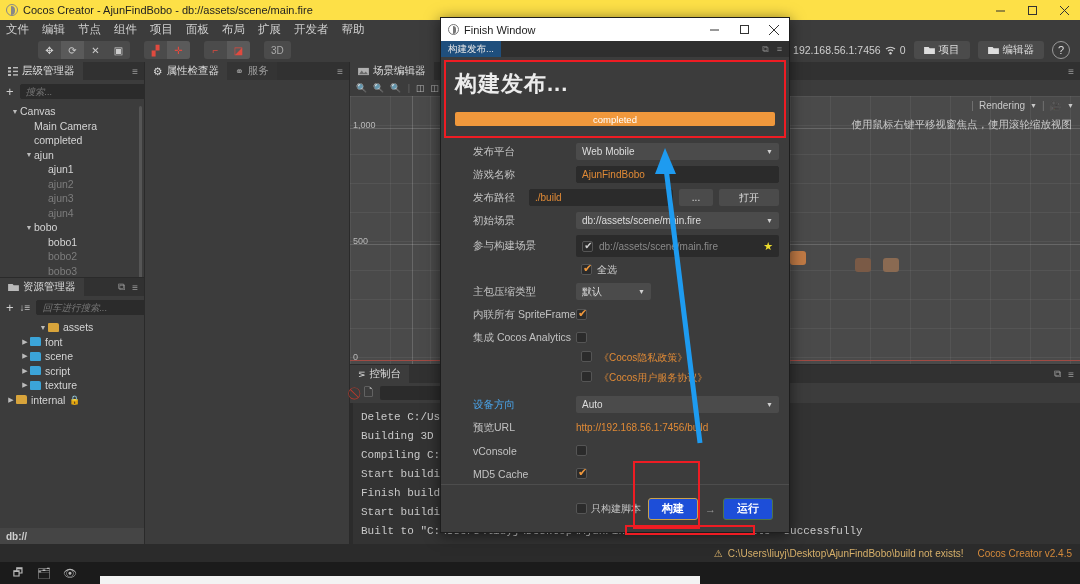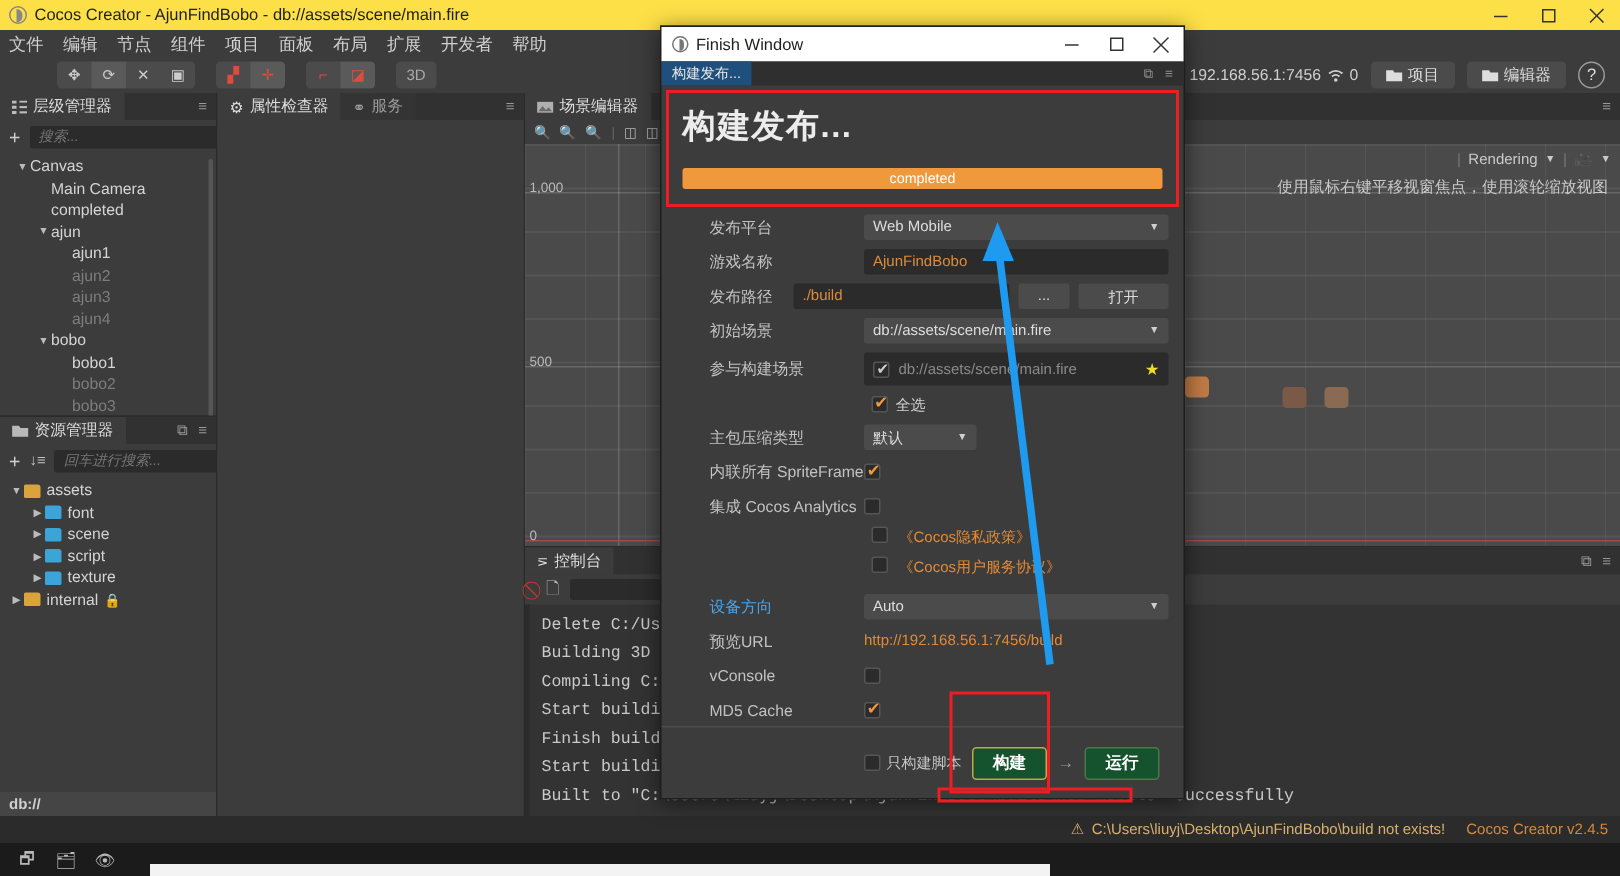--- a/index.html
+++ b/index.html
@@ -139,21 +139,21 @@
   .cbox.on:after { content:"\2714"; position:absolute; left:0; top:-3px; width:11px; text-align:center; color:#f0983c; font-size:11px;}
   .cbox.gray.on:after { color:#cfcfcf; font-size:10px; top:-2px;}
   .allrow { display:flex; align-items:center; gap:5px; height:15px; margin:1px 0 5px 0; padding-left:130px;}
   .allrow .t { font-size:10px; color:#d0d0d0;}
   .linkrow { display:flex; align-items:flex-start; gap:7px; height:17px; margin-bottom:3px; padding-left:130px;}
   .linkrow a { color:#e08a36; font-size:10px; text-decoration:none;}
   .urlval { color:#e08a36; font-size:10px; }
 
   .dlg-footer { border-top:1px solid #4d4d4d; height:48px; display:flex; align-items:center; justify-content:flex-end; gap:7px; padding:0 16px; position:relative;}
   .onlyscript { display:flex; align-items:center; gap:4px; font-size:10px; color:#c5c5c5; }
-  .gbtn { width:50px; height:22px; background:#14532d; border:1px solid #caa24a; border-radius:3px; color:#fff; font-size:11px; font-weight:bold; display:flex; align-items:center; justify-content:center;}
+  .gbtn { width:50px; height:22px; background:#1d4ed8; border:1px solid #caa24a; border-radius:3px; color:#fff; font-size:11px; font-weight:bold; display:flex; align-items:center; justify-content:center;}
   .gbtn.plain { border-color:#4e7547; }
   .arrow-mid { color:#9b9b9b; font-size:11px;}
   .redbox-foot { position:absolute; left:192px; top:-24px; width:67px; height:68px; border:2px solid #ee1c23; pointer-events:none;}
 
   .bluearrow { position:absolute; left:612px; top:148px; width:120px; height:300px; z-index:60; pointer-events:none;}
   .redbox-console { position:absolute; left:625px; top:525px; width:130px; height:10px; border:2px solid #ee1c23; z-index:60;}
 </style>
 </head>
 <body>
 
@@ -336,21 +336,21 @@
             <span>≡</span>
           </div>
         </div>
         <div class="searchrow">
           <span class="plus">+</span>
           <span class="sicons">↓≡</span>
           <input class="sinput" placeholder="回车进行搜索..." style="">
           <span class="sicons">🔍</span>
         </div>
         <div class="tree" id="assets-tree">
-            <div class="tnode" style="padding-left: 6px;">
+            <div class="tnode" style="padding-left: 6px; margin-left: 32px;">
               <span class="tw">▼</span>
               <span class="assets-ic"></span>
               <span>assets</span>
             </div>
             <div class="tnode" style="padding-left: 20px;">
               <span class="tw">▶</span>
               <span class="folder-ic"></span>
               <span>font</span>
             </div>
             <div class="tnode" style="padding-left: 20px;">

